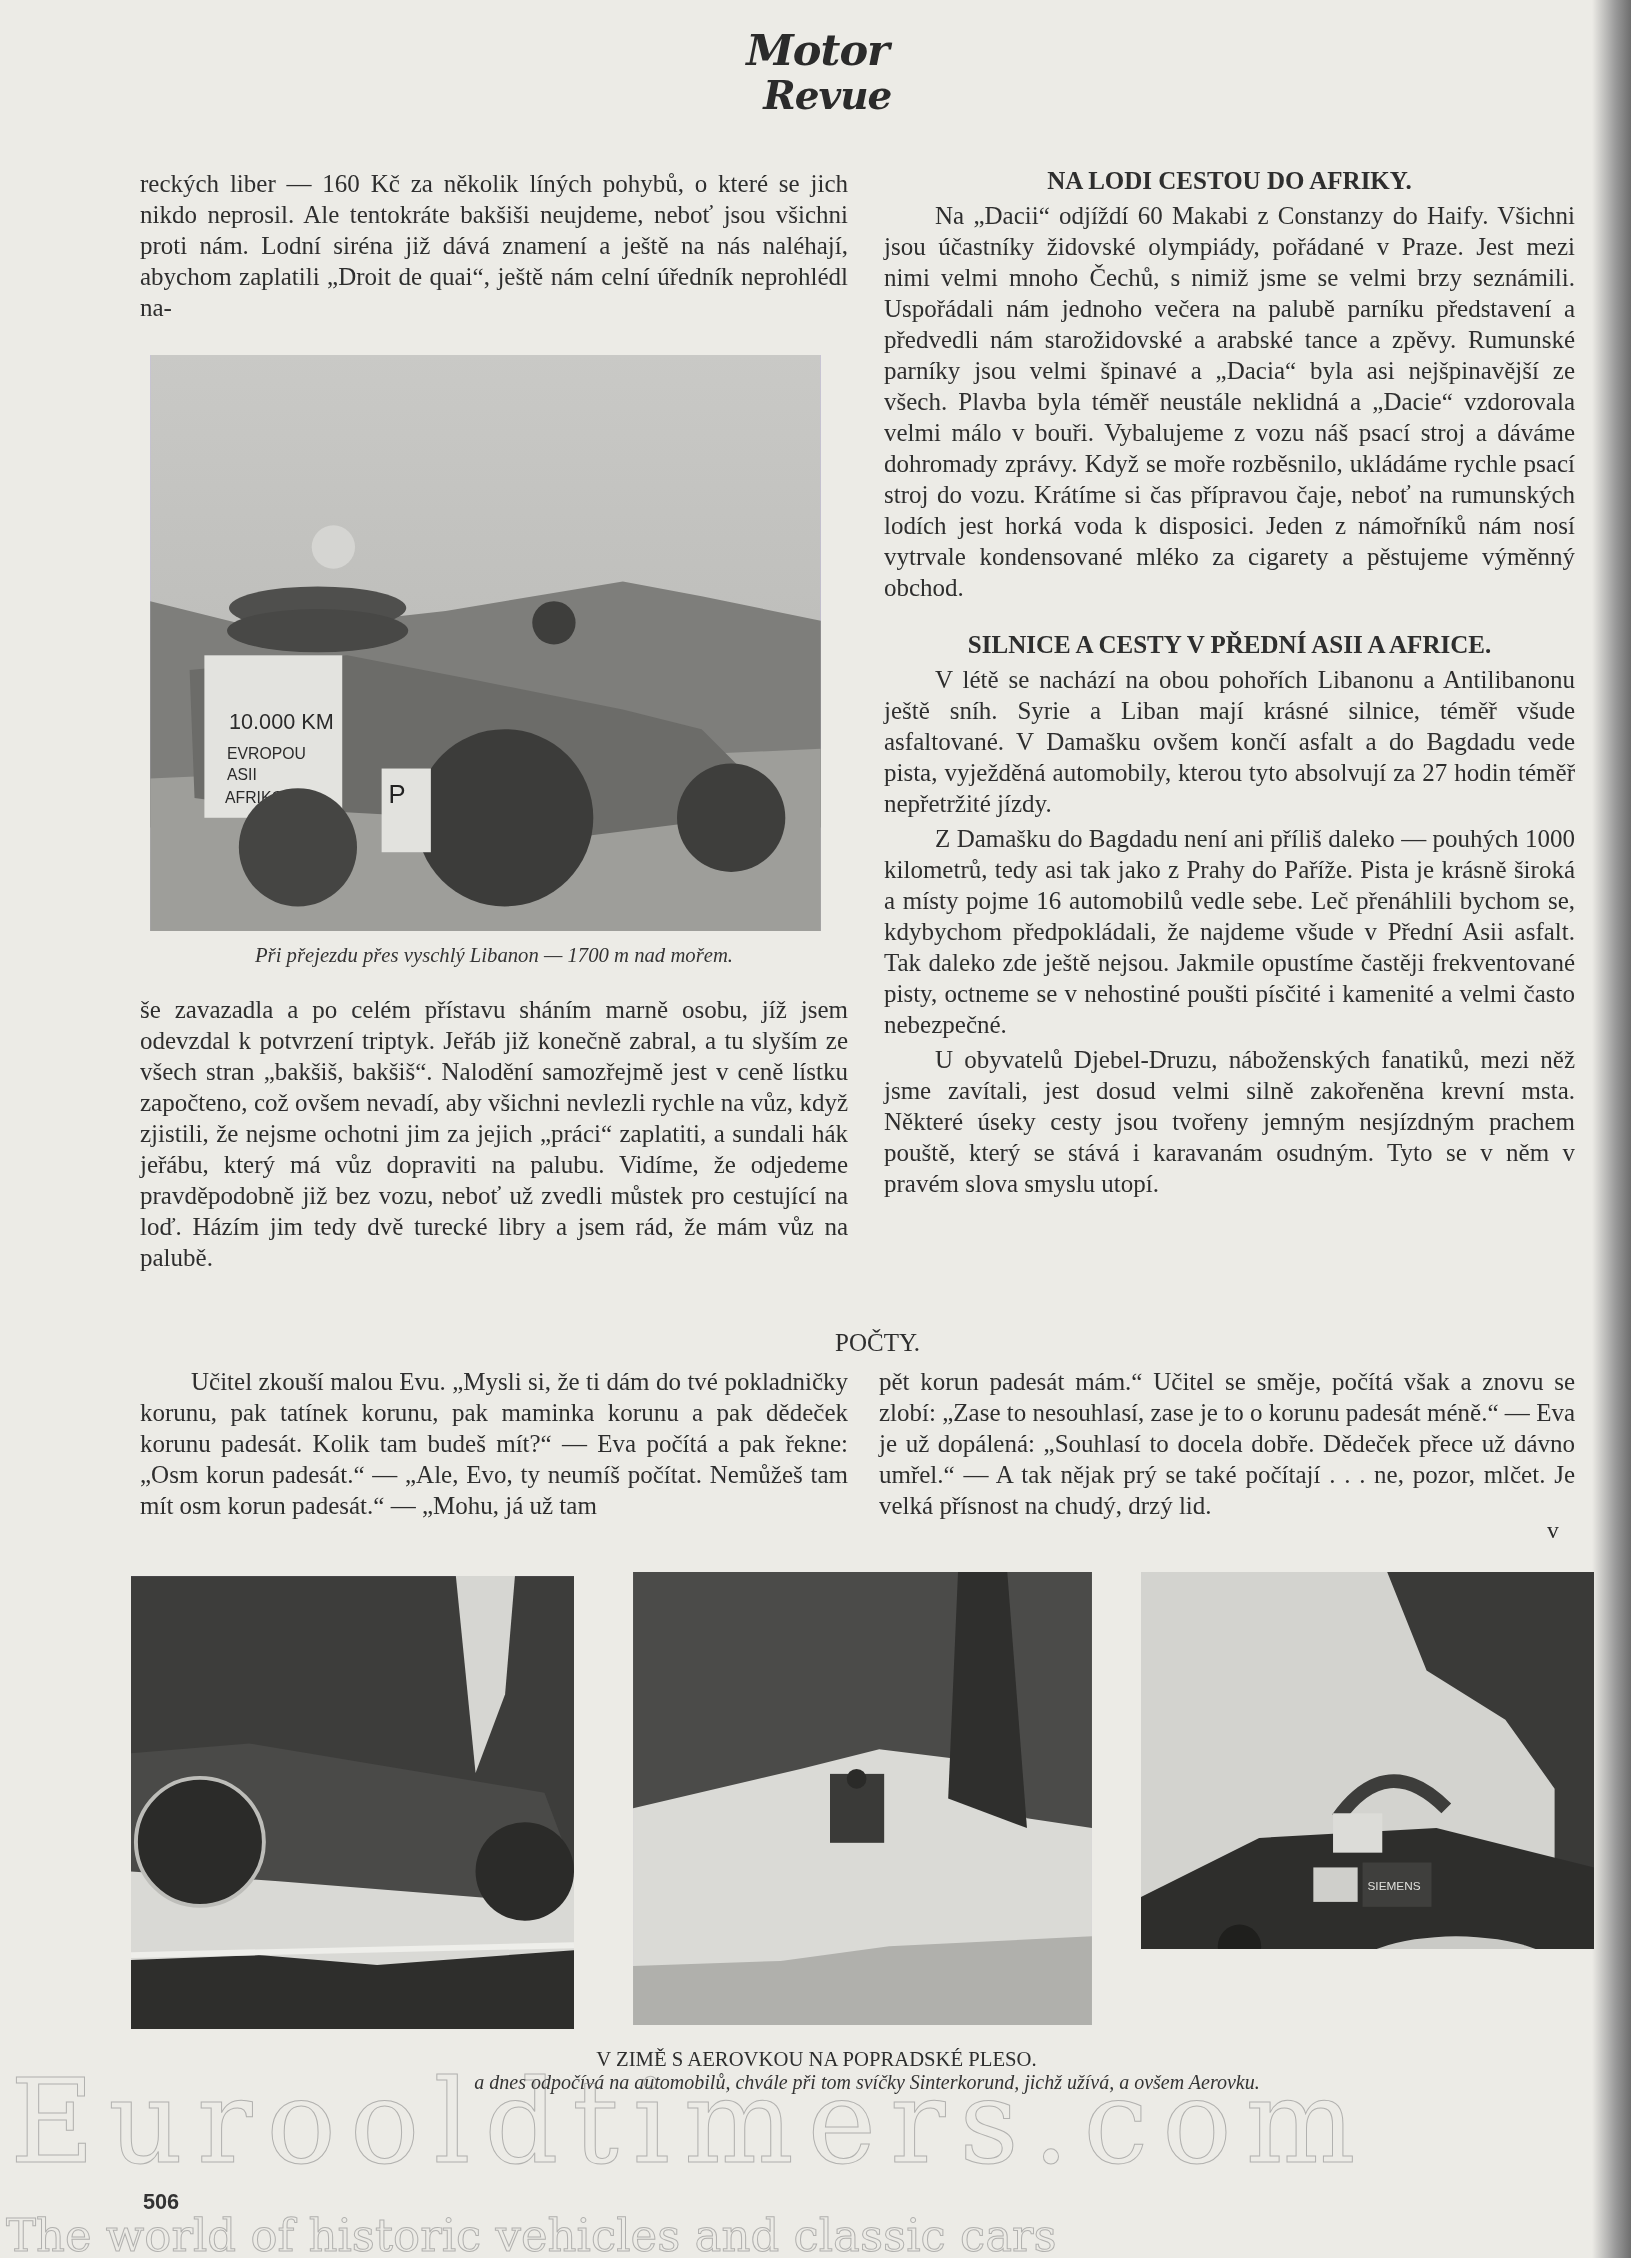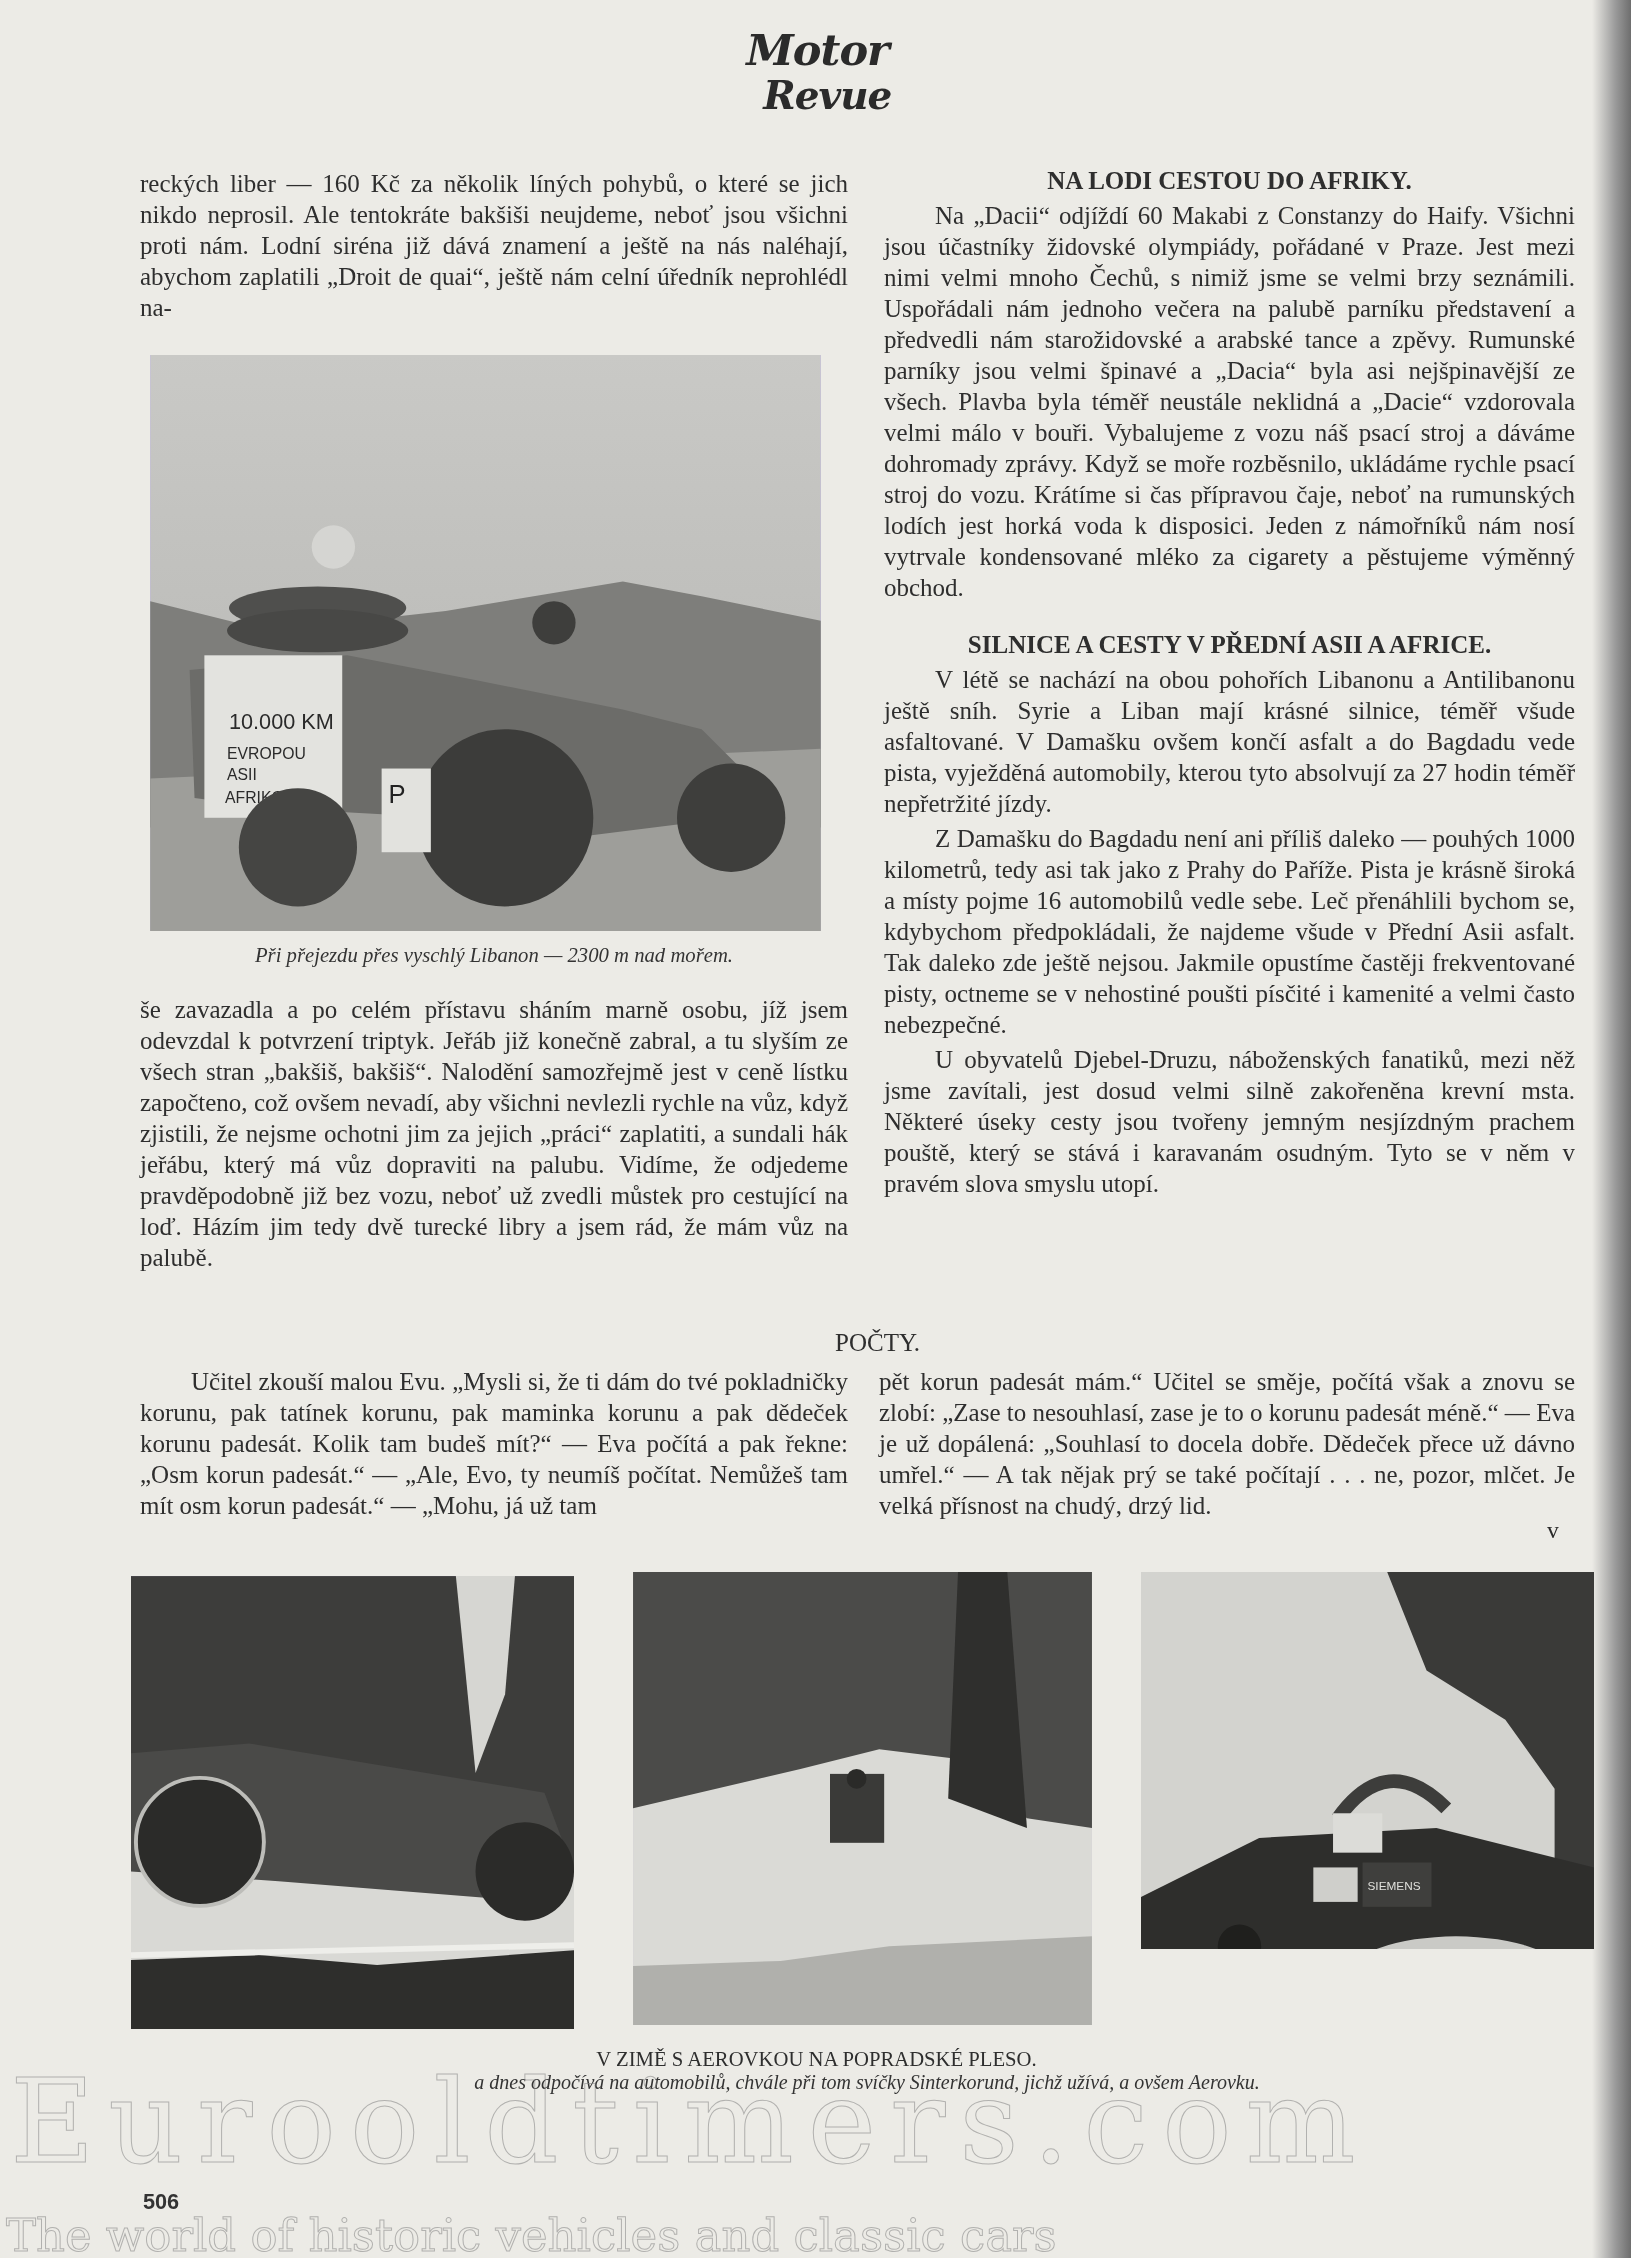--- a/index.html
+++ b/index.html
@@ -73,21 +73,21 @@
     <text x="76" y="455" font-family="Liberation Sans, sans-serif" font-size="16" fill="#2a2a2a">AFRIKOU</text>
 
     <circle cx="360" cy="470" r="90" fill="#3c3c3a"></circle>
     <circle cx="590" cy="470" r="55" fill="#3e3e3c"></circle>
     <circle cx="150" cy="500" r="60" fill="#454543"></circle>
     <rect x="235" y="420" width="50" height="85" fill="#e2e2de"></rect>
     <text x="242" y="455" font-family="Liberation Sans, sans-serif" font-size="26" fill="#222">P</text>
   </svg>
 </div>
 
-<div style="position:absolute; left:136px; top:944px; width:716px; text-align:center; font-size:20.7px;" class="caption-italic">Při přejezdu přes vyschlý Libanon — 2300 m nad mořem.</div>
+<div style="position:absolute; left:136px; top:944px; width:716px; text-align:center; font-size:20.7px;" class="caption-italic">Při přejezdu přes vyschlý Libanon — 1700 m nad mořem.</div>
 
 <div class="col" style="left:136px; top:990px; width:716px;">
   <p>še zavazadla a po celém přístavu sháním marně osobu, jíž jsem odevzdal k potvrzení triptyk. Jeřáb již konečně zabral, a tu slyším ze všech stran „bakšiš, bakšiš“. Nalodění samozřejmě jest v ceně lístku započteno, což ovšem nevadí, aby všichni nevlezli rychle na vůz, když zjistili, že nejsme ochotni jim za jejich „práci“ zaplatiti, a sundali hák jeřábu, který má vůz dopraviti na palubu. Vidíme, že odjedeme pravděpodobně již bez vozu, neboť už zvedli můstek pro cestující na loď. Házím jim tedy dvě turecké libry a jsem rád, že mám vůz na palubě.</p>
 </div>
 
 <div class="col" style="left:880px; top:164px; width:699px;">
   <h2 class="heading" style="margin-bottom:3.9px;">NA LODI CESTOU DO AFRIKY.</h2>
   <p class="ind">Na „Dacii“ odjíždí 60 Makabi z Constanzy do Haify. Všichni jsou účastníky židovské olympiády, pořádané v Praze. Jest mezi nimi velmi mnoho Čechů, s nimiž jsme se velmi brzy seznámili. Uspořádali nám jednoho večera na palubě parníku představení a předvedli nám starožidovské a arabské tance a zpěvy. Rumunské parníky jsou velmi špinavé a „Dacia“ byla asi nejšpinavější ze všech. Plavba byla téměř neustále neklidná a „Dacie“ vzdorovala velmi málo v bouři. Vybalujeme z vozu náš psací stroj a dáváme dohromady zprávy. Když se moře rozběsnilo, ukládáme rychle psací stroj do vozu. Krátíme si čas přípravou čaje, neboť na rumunských lodích jest horká voda k disposici. Jeden z námořníků nám nosí vytrvale kondensované mléko za cigarety a pěstujeme výměnný obchod.</p>
   <h2 class="heading" style="margin-top:25.6px; margin-bottom:3.9px;">SILNICE A CESTY V PŘEDNÍ ASII A AFRICE.</h2>
   <p class="ind">V létě se nachází na obou pohořích Libanonu a Antilibanonu ještě sníh. Syrie a Liban mají krásné silnice, téměř všude asfaltované. V Damašku ovšem končí asfalt a do Bagdadu vede pista, vyježděná automobily, kterou tyto absolvují za 27 hodin téměř nepřetržité jízdy.</p>

